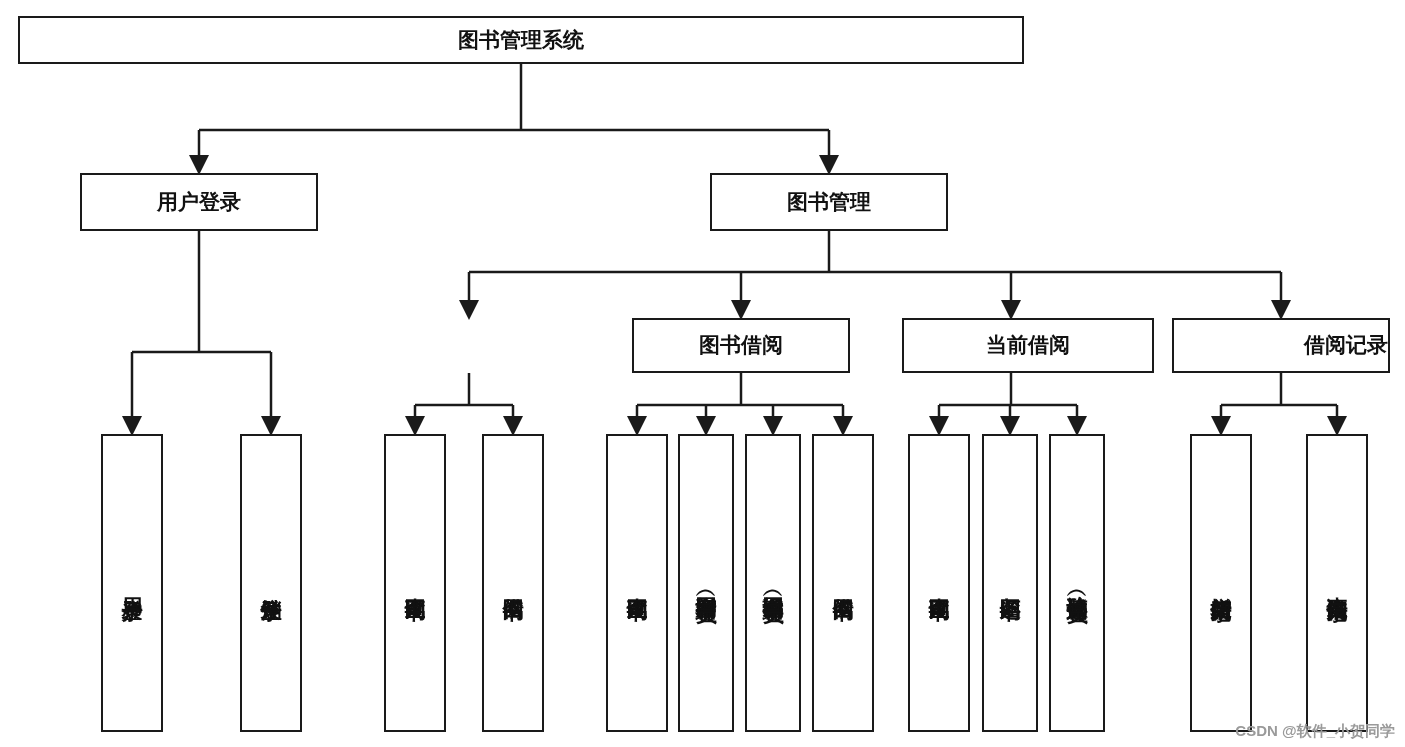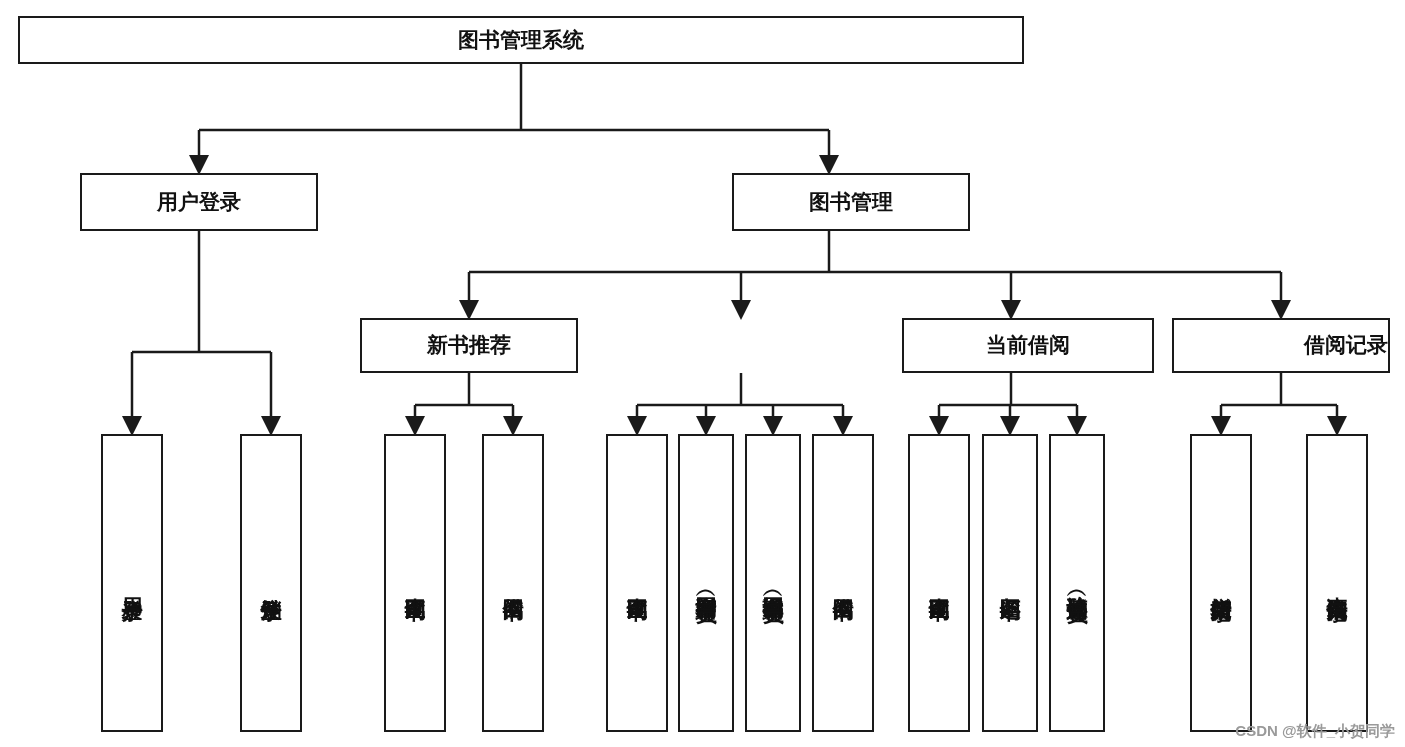--- a/index.html
+++ b/index.html
@@ -117,26 +117,26 @@
     </g>
   </svg>
 
   <div class="node" style="left:18px;top:16px;width:1006px;height:48px;">
     <span>图书管理系统</span>
   </div>
 
   <div class="node" style="left:80px;top:173px;width:238px;height:58px;">
     <span>用户登录</span>
   </div>
-  <div class="node" style="left:732px;top:173px;width:238px;height:58px;">
+  <div class="node" style="left:710px;top:173px;width:238px;height:58px;">
     <span>图书管理</span>
   </div>
 
-  <div class="node" style="left:360px;top:318px;width:218px;height:55px;">
-    <span>新书推荐</span>
+  <div class="node" style="left:632px;top:318px;width:218px;height:55px;">
+    <span>图书借阅</span>
   </div>
   <div class="node" style="left:902px;top:318px;width:252px;height:55px;">
     <span>当前借阅</span>
   </div>
   <div class="node" style="left:1172px;top:318px;width:218px;height:55px;justify-content:flex-end;">
     <span>借阅记录</span>
   </div>
 
   <div class="node vertical" style="left:101px;top:434px;width:62px;height:298px;">
     <span>用户登录</span>

